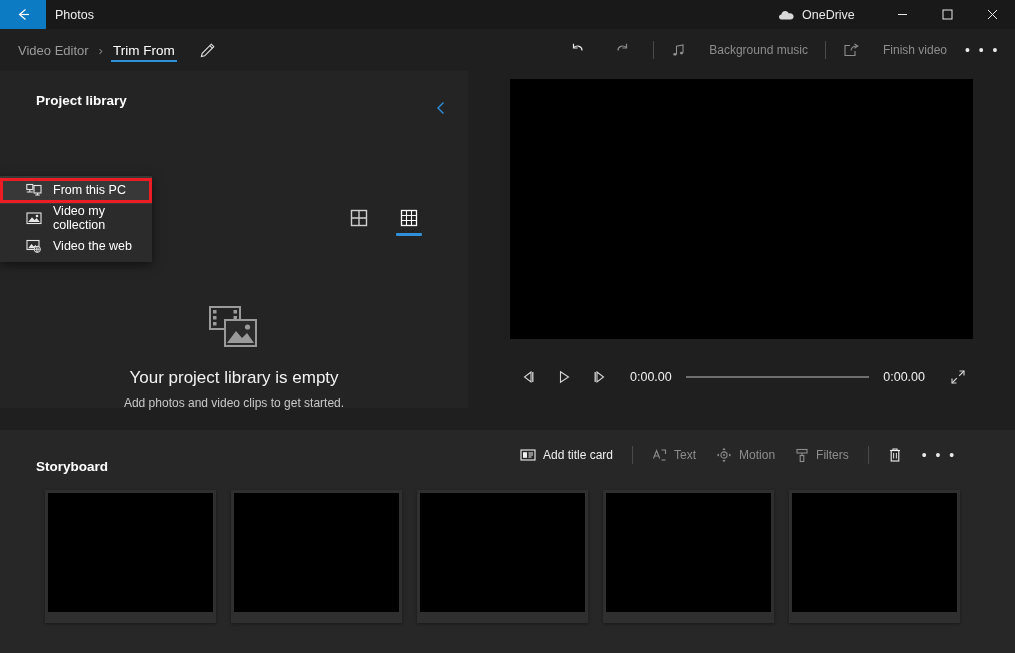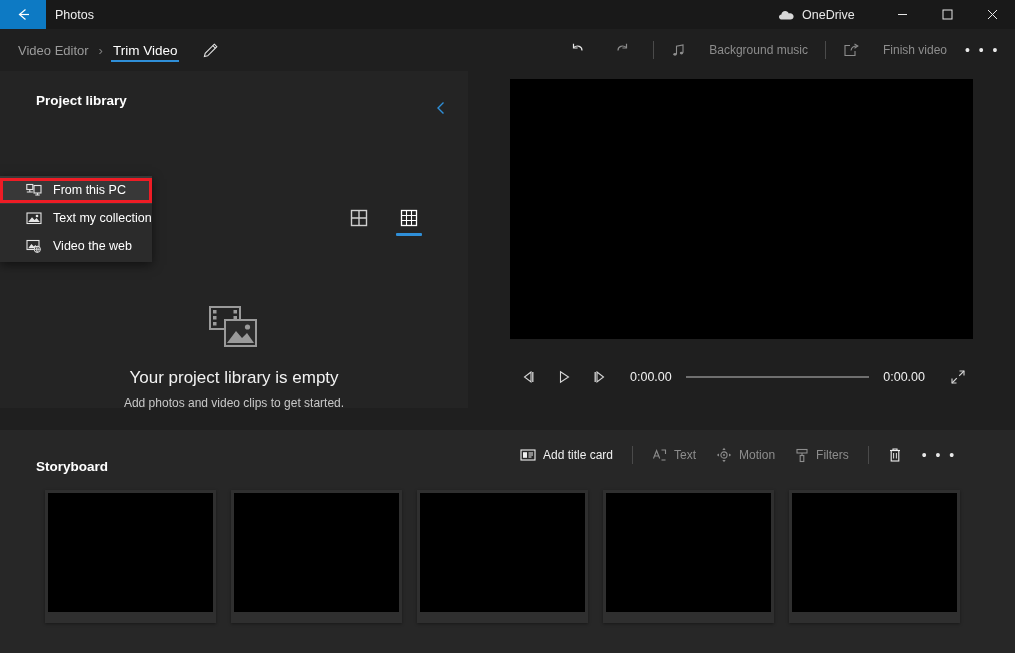--- a/index.html
+++ b/index.html
@@ -219,21 +219,21 @@
           </svg>
       </div>
     </div>
   </div>
 
   <div class="cmdbar">
     <div class="breadcrumb">
       <span class="crumb-inactive">Video Editor</span>
       <span class="crumb-sep">›</span>
       <span class="crumb-active-wrap">
-        <span class="crumb-active">Trim Video</span>
+        <span class="crumb-active">Trim From</span>
         <span class="crumb-underline"></span>
       </span>
       <span class="pencil-btn">
         <span>
           <svg class="icon" width="17" height="17" viewBox="0 0 17 17">
             <path d="M12.3 2.2 L14.8 4.7 L5.7 13.8 L2.4 14.6 L3.2 11.3 Z" fill="none" stroke="#e0e0e0" stroke-width="1.1"></path>
             <path d="M10.8 3.7 L13.3 6.2" stroke="#e0e0e0" stroke-width="1.1"></path>
           </svg>
         </span>
       </span>
@@ -366,21 +366,21 @@
     </div>
 
     <div class="menu-item">
       <span>
         <svg class="icon" width="16" height="14" viewBox="0 0 16 14">
           <rect x="1" y="2" width="14" height="10.5" fill="none" stroke="#e6e6e6" stroke-width="1.1"></rect>
           <path d="M2.2 11 L6 6.2 L8.6 9 L10.6 7 L13.8 11 Z" fill="#e6e6e6"></path>
           <circle cx="11" cy="5" r="1.3" fill="#e6e6e6"></circle>
         </svg>
       </span>
-      <span>Text my collection</span>
+      <span>Video my collection</span>
     </div>
 
     <div class="menu-item">
       <span>
         <svg class="icon" width="16" height="14" viewBox="0 0 16 14">
           <rect x="1" y="1.5" width="12" height="9" fill="none" stroke="#e6e6e6" stroke-width="1.1"></rect>
           <path d="M2.2 9.2 L5.4 5 L7.8 7.6 L9.4 6 L11.8 9.2 Z" fill="#e6e6e6"></path>
           <circle cx="11.3" cy="10.3" r="3.1" fill="#2b2b2b" stroke="#e6e6e6" stroke-width="1"></circle>
           <path d="M8.2 10.3 H14.4 M11.3 7.2 C12.5 8.8 12.5 11.8 11.3 13.4 C10.1 11.8 10.1 8.8 11.3 7.2" fill="none" stroke="#e6e6e6" stroke-width="0.8"></path>
         </svg>

